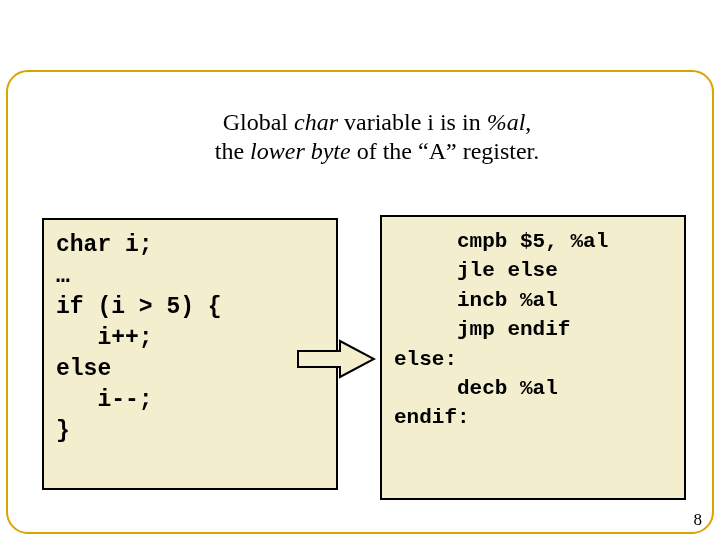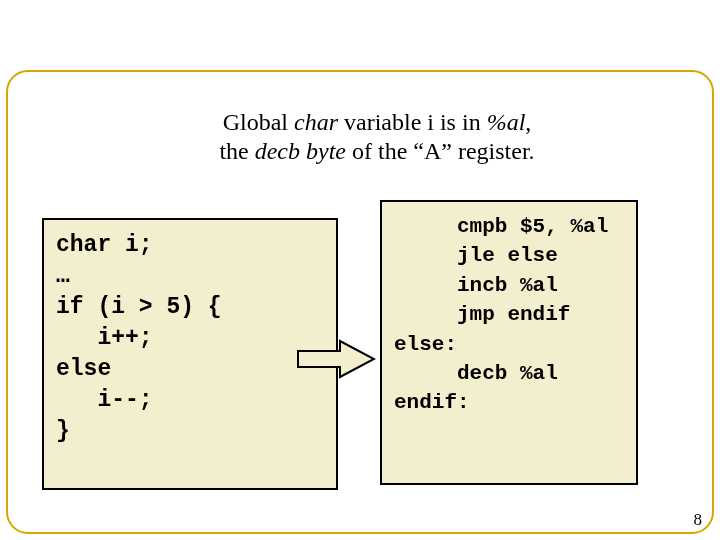--- a/index.html
+++ b/index.html
@@ -85,22 +85,22 @@
     white-space: pre;
   }
   .codebox-left {
     left: 42px;
     top: 218px;
     width: 296px;
     height: 272px;
   }
   .codebox-right {
     left: 380px;
-    top: 200px;
-    width: 258px;
+    top: 215px;
+    width: 306px;
     height: 285px;
     font-size: 21px;
     line-height: 1.4;
   }
   .arrow {
     position: absolute;
     left: 296px;
     top: 338px;
     width: 80px;
     height: 42px;
@@ -116,21 +116,21 @@
 </head>
 <body>
 
 <div class="slide">
 
   <div class="outer-frame"></div>
 
 
   <div class="subtitle">
     <span>Global </span><span class="ital">char</span><span> variable i is in </span><span class="ital">%al</span><span>,</span><br>
-    <span>the </span><span class="ital">decb byte</span><span> of the “A” register.</span>
+    <span>the </span><span class="ital">lower byte</span><span> of the “A” register.</span>
   </div>
 
   <div class="codebox codebox-left">char i;
 …
 if (i &gt; 5) {
    i++;
 else
    i--;
 }</div>
 

